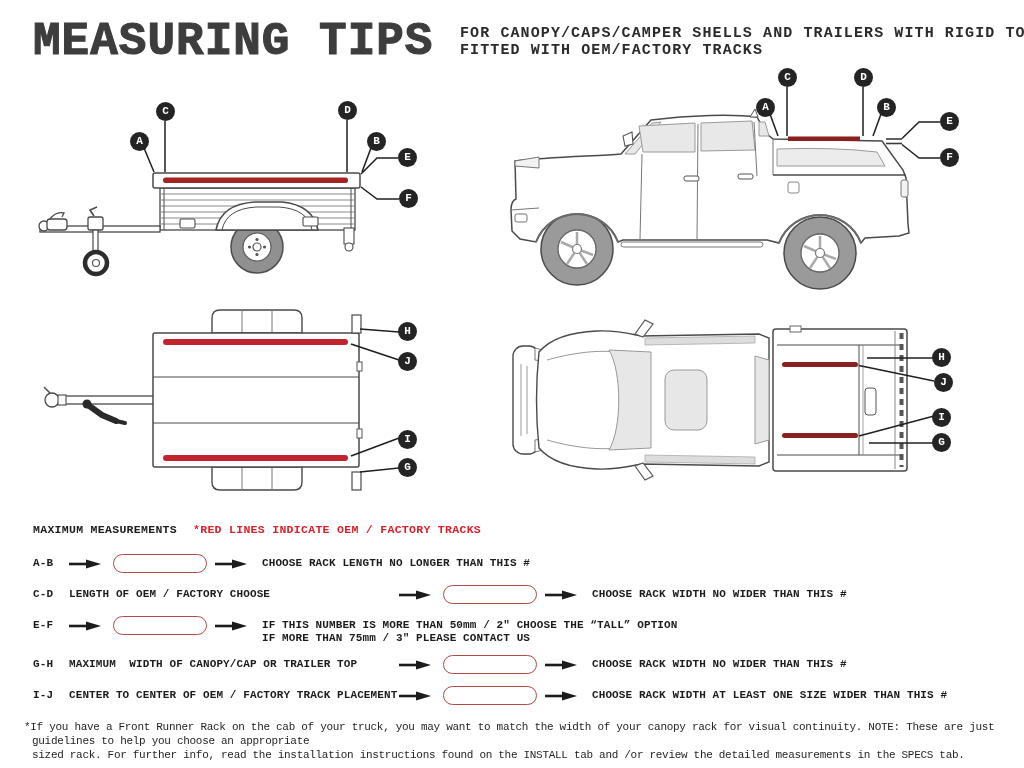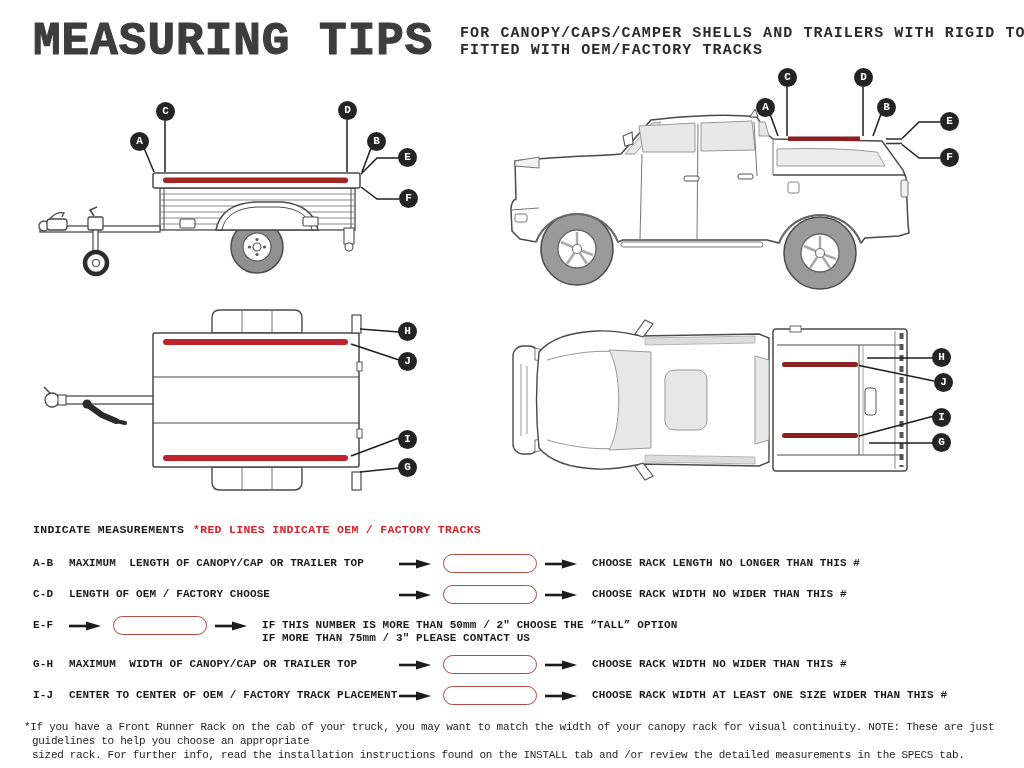--- a/index.html
+++ b/index.html
@@ -277,28 +277,27 @@
   <div class="co" style="left:398px;top:322px;">H</div>
   <div class="co" style="left:398px;top:352px;">J</div>
   <div class="co" style="left:398px;top:430px;">I</div>
   <div class="co" style="left:398px;top:458px;">G</div>
 
   <div class="co" style="left:932px;top:348px;">H</div>
   <div class="co" style="left:934px;top:373px;">J</div>
   <div class="co" style="left:932px;top:408px;">I</div>
   <div class="co" style="left:932px;top:433px;">G</div>
 
-  <div class="abs m-title">INDICATE MEASUREMENTS</div>
+  <div class="abs m-title">MAXIMUM MEASUREMENTS</div>
   <div class="abs m-note">*RED LINES INDICATE OEM / FACTORY TRACKS</div>
 
   <div class="abs m-rows">
 
     <div class="m-row">
       <span class="m-code">A-B</span>
-      <span class="m-desc">MAXIMUM&nbsp; LENGTH OF CANOPY/CAP OR TRAILER TOP</span>
       <span class="m-arr1">
           <svg class="arrow-svg" width="32" height="10" viewBox="0 0 32 10">
             <line x1="0" y1="5" x2="20" y2="5" stroke="#1c1c1c" stroke-width="2.6"></line>
             <polygon points="17,0.5 32,5 17,9.5" fill="#1c1c1c"></polygon>
           </svg>
         </span>
       <span class="m-pillc">
           <span class="pill" style="display:block"></span>
         </span>
       <span class="m-arr2">

